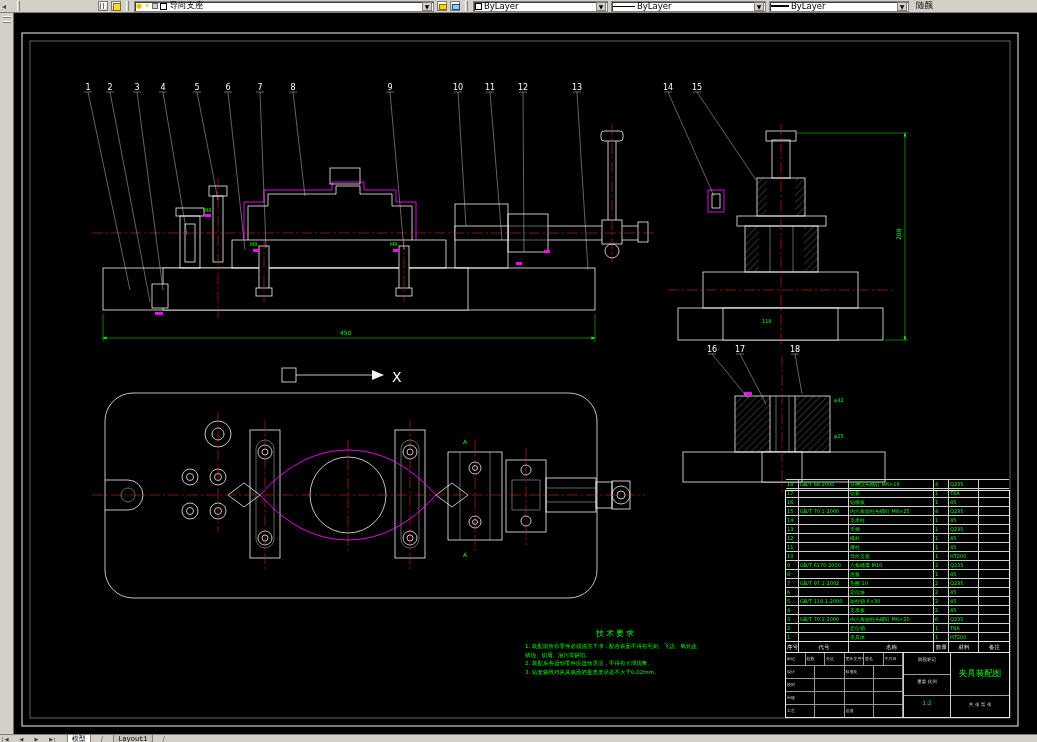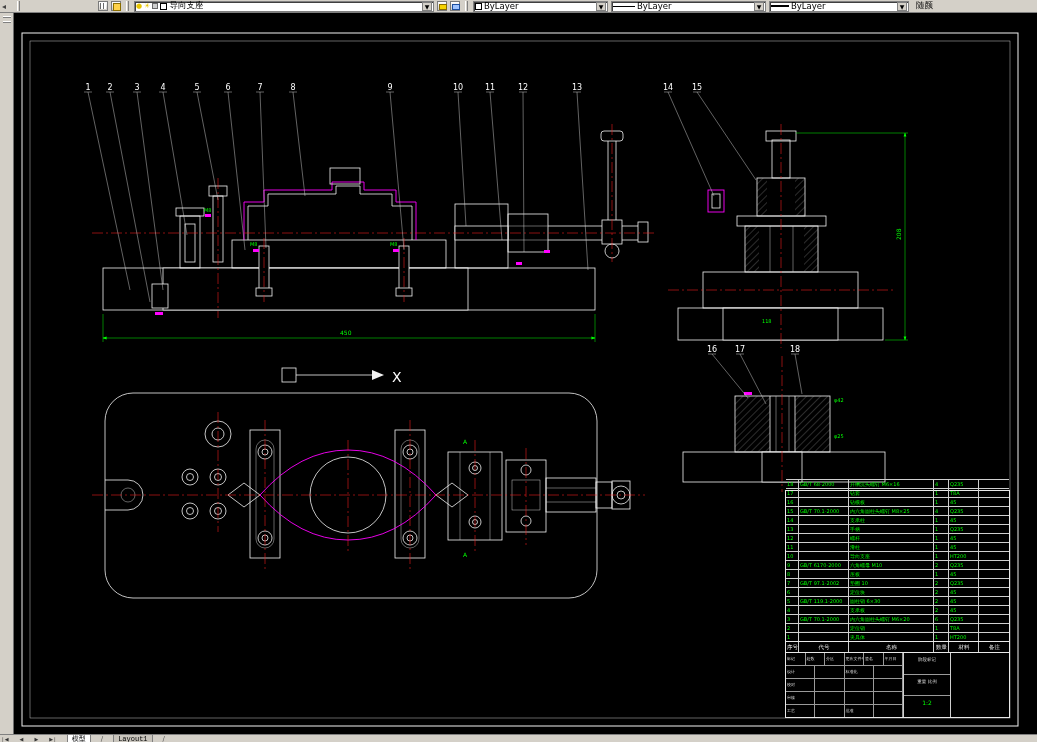--- a/index.html
+++ b/index.html
@@ -399,20 +399,28 @@
           <text x="740" y="352" class="co">17</text>
           <line x1="736" y1="354" x2="744" y2="354" class="thin"></line>
           <line x1="740" y1="354" x2="766" y2="404" class="thin"></line>
           <text x="795" y="352" class="co">18</text>
           <line x1="791" y1="354" x2="799" y2="354" class="thin"></line>
           <line x1="795" y1="354" x2="802" y2="394" class="thin"></line>
         </g>
     </svg>
 
     
+    <div class="techreq">
+      <div class="tr-title">技术要求</div>
+      <div class="tr-lines">
+          <div>1. 装配前所有零件必须清洗干净，配合表面不得有毛刺、飞边、氧化皮、锈蚀、切屑、油污等缺陷。</div>
+          <div>2. 装配后各运动零件应运动灵活，不得有卡滞现象。</div>
+          <div>3. 钻套轴线对夹具底面的垂直度误差不大于0.02mm。</div>
+        </div>
+    </div>
 
     
     <div class="bomwrap">
       <div class="bomrows">
           <div class="bomrow">
             <div>1</div>
             <div></div>
             <div>夹具体</div>
             <div>1</div>
             <div>HT200</div>
@@ -596,20 +604,24 @@
             <span></span>
             <span>批准</span>
             <span></span>
           </div>
         </div>
         <div class="tb-mid">
           <div>阶段标记</div>
           <div><span>重量</span> <span>比例</span></div>
           <div class="val">1:2</div>
         </div>
+        <div class="tb-right">
+          <div class="name">夹具装配图</div>
+          <div class="sheets">共 张  第 张</div>
+        </div>
       </div>
     </div>
   </div>
 
   <div class="statusbar">
     <span class="nav">|◀</span>
     <span class="nav">◀</span>
     <span class="nav">▶</span>
     <span class="nav">▶|</span>
     <span class="tab">模型</span>

